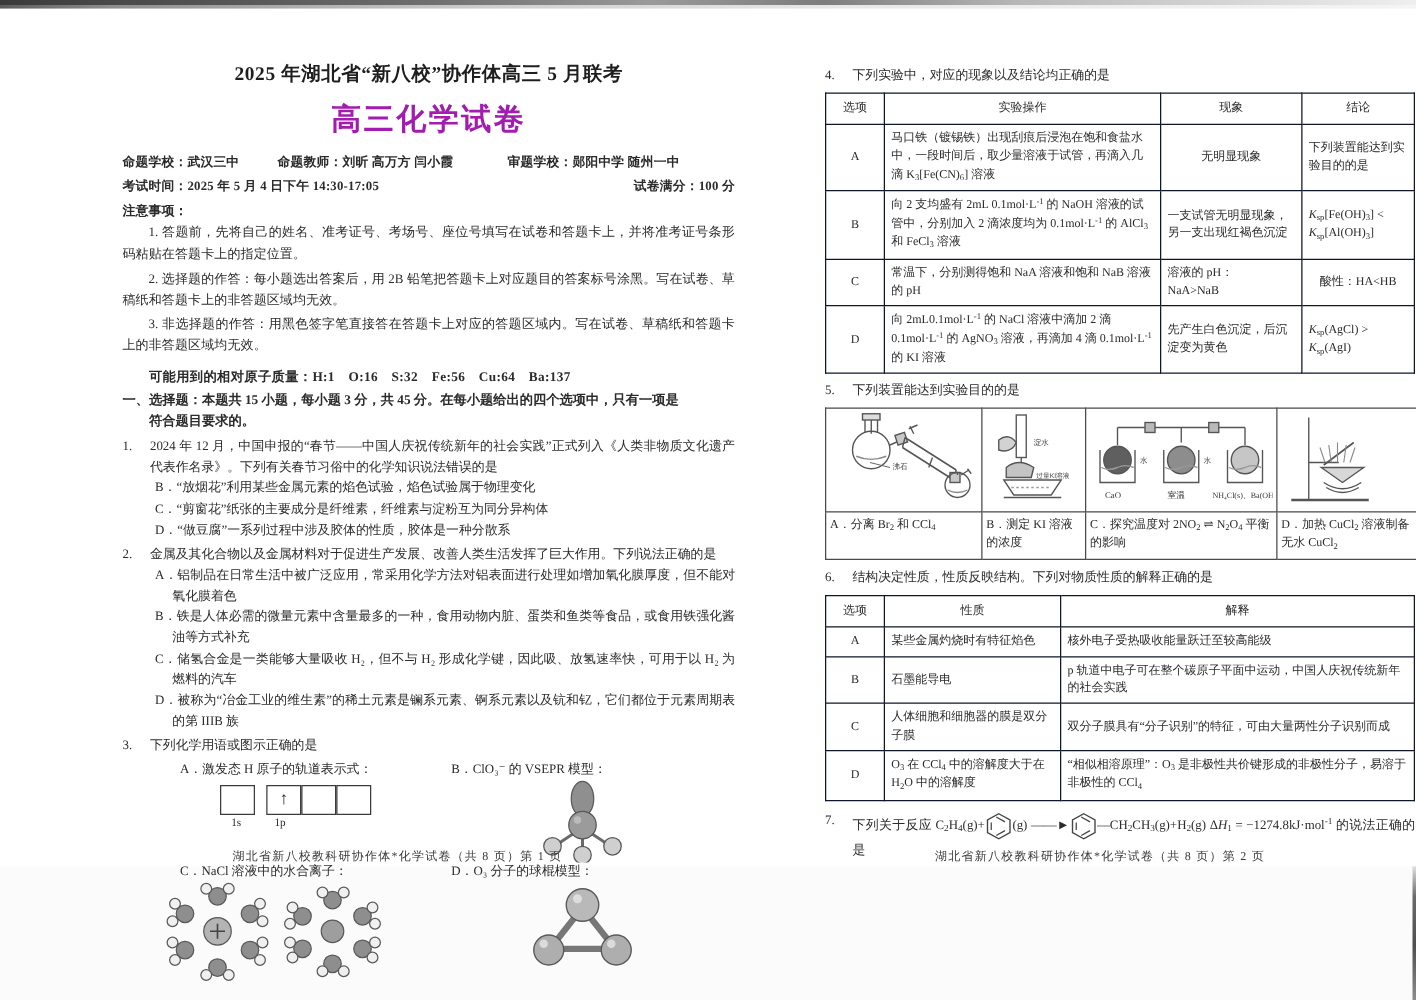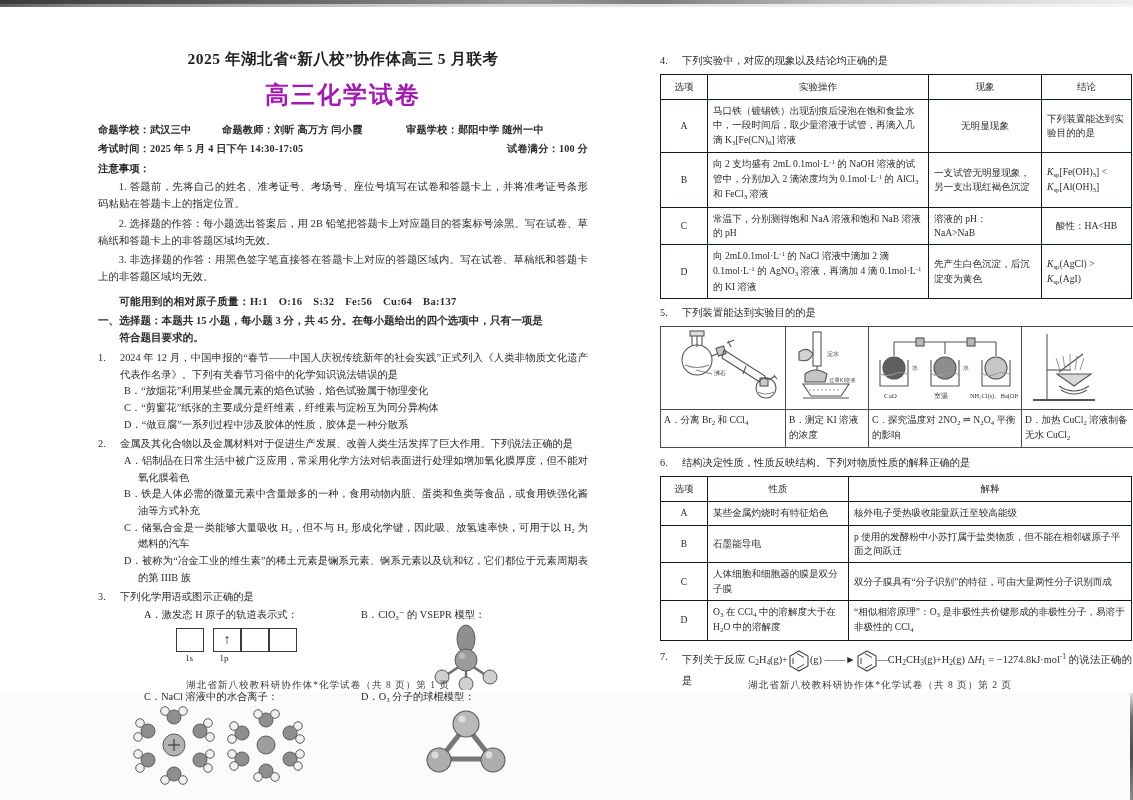--- a/index.html
+++ b/index.html
@@ -424,21 +424,21 @@
         <th>解释</th>
       </tr>
       <tr>
         <td class="ctr">A</td>
         <td class="lft">某些金属灼烧时有特征焰色</td>
         <td class="lft">核外电子受热吸收能量跃迁至较高能级</td>
       </tr>
       <tr>
         <td class="ctr">B</td>
         <td class="lft">石墨能导电</td>
-        <td class="lft">p 使用的发酵粉中小苏打属于盐类物质，但不能在相邻碳原子平面之间跃迁</td>
+        <td class="lft">p 轨道中电子可在整个碳原子平面中运动，中国人庆祝传统新年的社会实践</td>
       </tr>
       <tr>
         <td class="ctr">C</td>
         <td class="lft">人体细胞和细胞器的膜是双分子膜</td>
         <td class="lft">双分子膜具有“分子识别”的特征，可由大量两性分子识别而成</td>
       </tr>
       <tr>
         <td class="ctr">D</td>
         <td class="lft">O<sub>3</sub> 在 CCl<sub>4</sub> 中的溶解度大于在 H<sub>2</sub>O 中的溶解度</td>
         <td class="lft">“相似相溶原理”：O<sub>3</sub> 是非极性共价键形成的非极性分子，易溶于非极性的 CCl<sub>4</sub></td>

